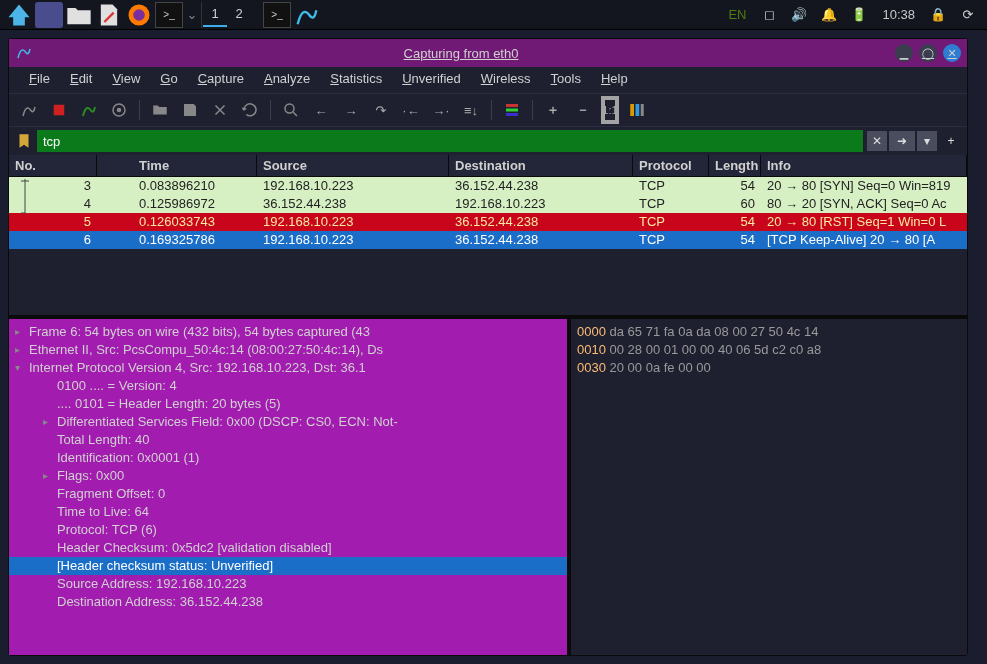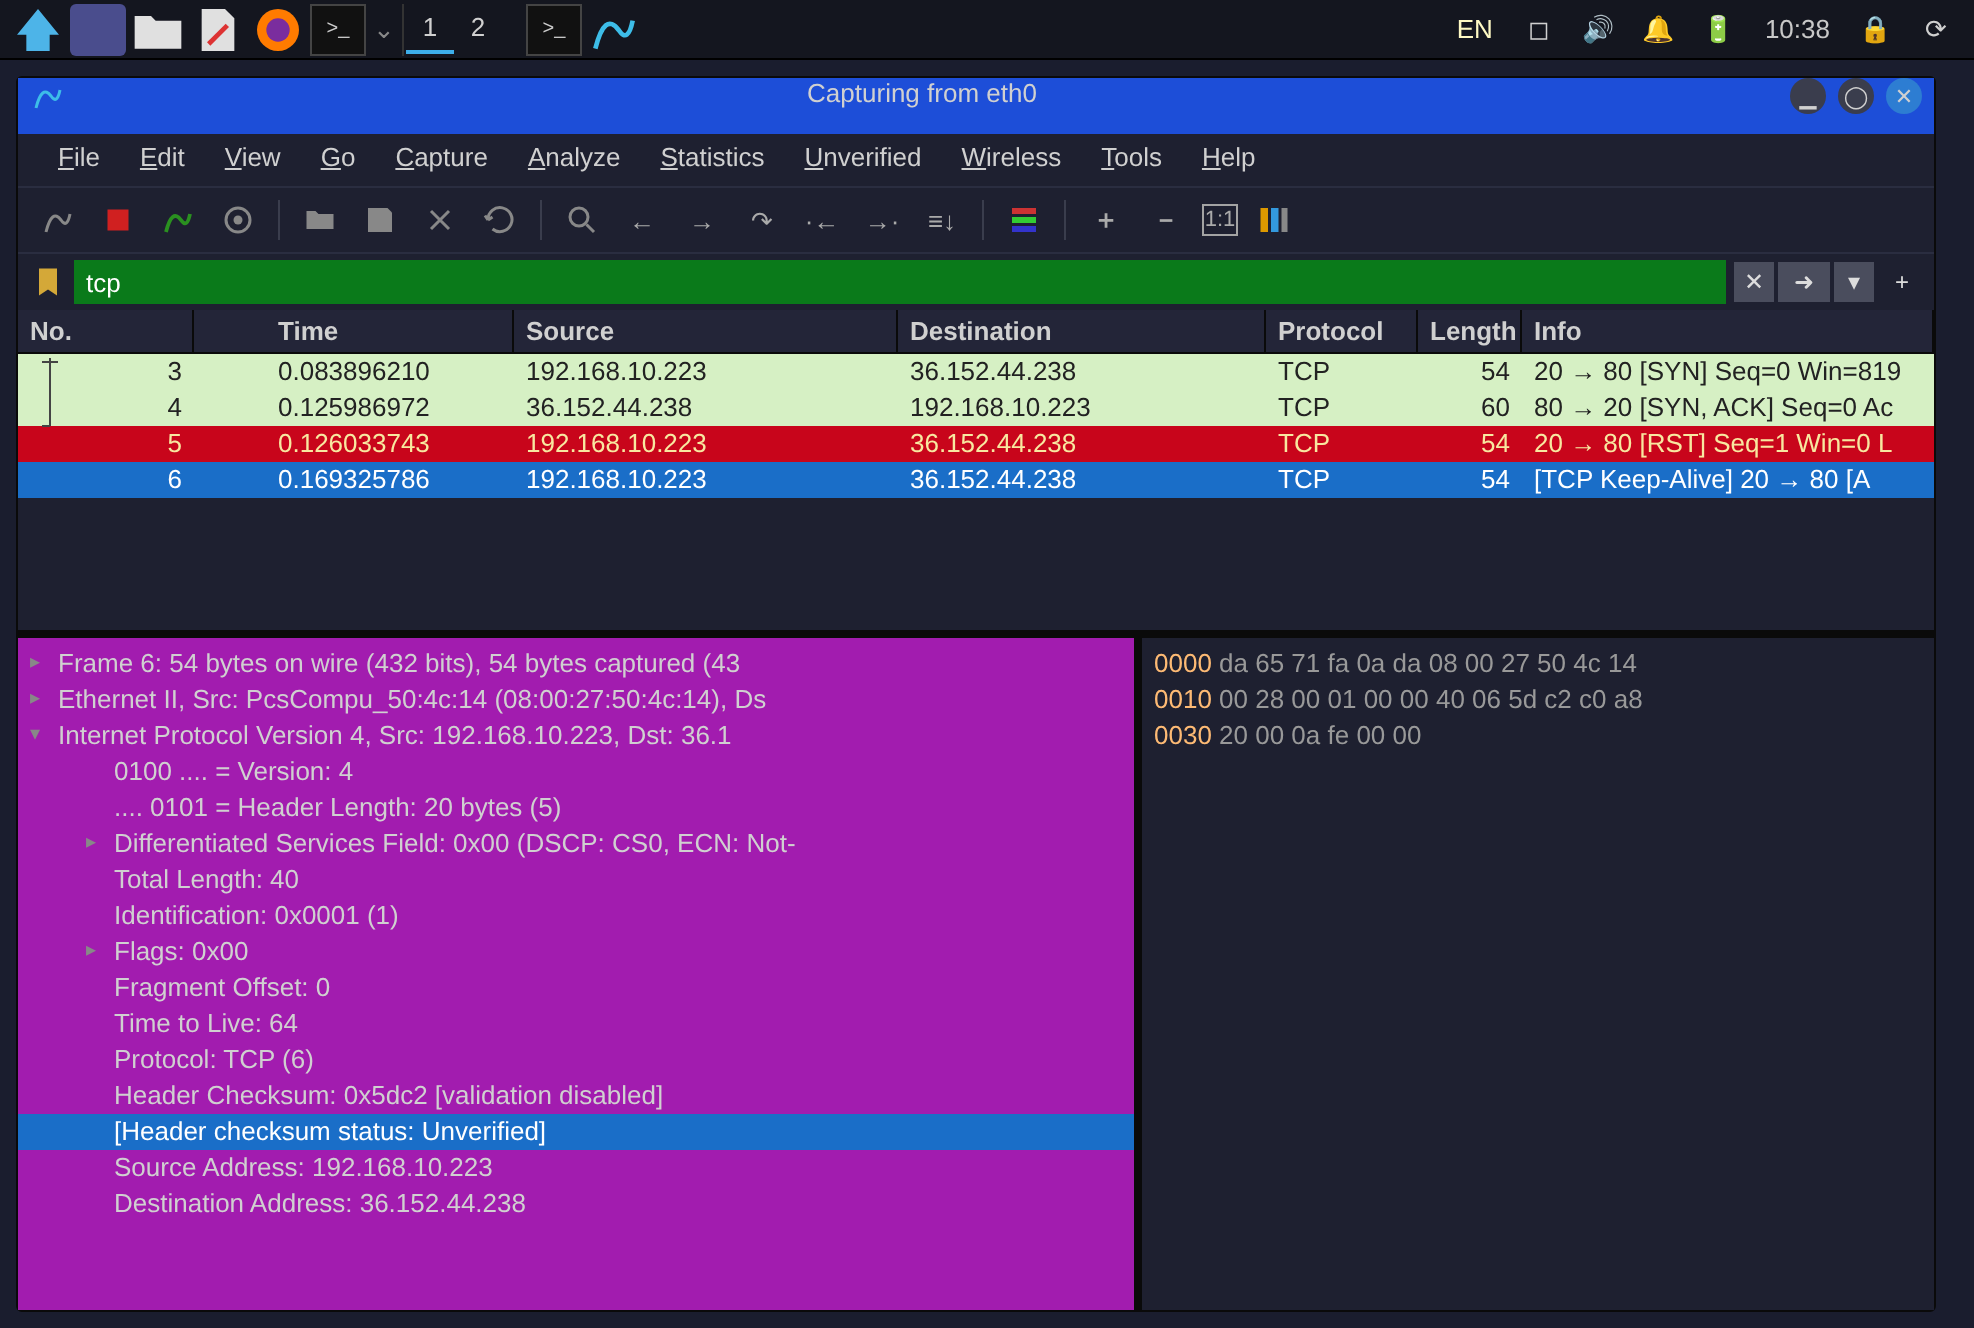--- a/index.html
+++ b/index.html
@@ -4,21 +4,21 @@
 <style>
 *{margin:0;padding:0;box-sizing:border-box;font-family:sans-serif;}
 body{width:987px;height:664px;background:#1a1d2e;color:#d0d0d0;font-size:13px;overflow:hidden;}
 .taskbar{height:30px;background:#14161f;display:flex;align-items:center;padding:0 4px;border-bottom:1px solid #000;}
 .taskbar .tb-item{width:28px;height:26px;display:flex;align-items:center;justify-content:center;margin:0 1px;cursor:pointer;}
 .taskbar .spacer{flex:1;}
 .taskbar .tb-text{padding:0 8px;color:#c8c8c8;}
 .taskbar .num{border-bottom:2px solid transparent;width:24px;text-align:center;padding:4px 0;}
 .taskbar .num.active{border-bottom:2px solid #3daee9;}
 .win{position:absolute;left:8px;top:38px;width:960px;height:618px;background:#1e2030;border:1px solid #0a0a0a;display:flex;flex-direction:column;border-radius:3px;}
-.titlebar{height:28px;background:#1d4ed8;display:flex;align-items:flex-start;padding:0 6px;}
+.titlebar{height:28px;background:#701a75;display:flex;align-items:center;padding:0 6px;text-decoration:underline;}
 .titlebar .title{flex:1;text-align:center;font-size:13px;color:#d0d0d0;}
 .titlebar .wbtn{width:18px;height:18px;border-radius:50%;margin-left:6px;display:flex;align-items:center;justify-content:center;font-size:11px;}
 .wbtn.min{background:#3a3d4d;}
 .wbtn.max{background:#3a3d4d;}
 .wbtn.close{background:#2d7dd2;}
 .menubar{height:26px;display:flex;padding:0 10px;gap:0;}
 .menubar .m{padding:4px 10px;cursor:pointer;text-decoration:underline;text-decoration-color:transparent;}
 .menubar .m::first-letter{text-decoration:underline;}
 .toolbar{height:34px;display:flex;align-items:center;padding:0 8px;gap:6px;border-top:1px solid #2a2d40;border-bottom:1px solid #2a2d40;}
 .tbtn{width:24px;height:24px;display:flex;align-items:center;justify-content:center;cursor:pointer;color:#aaa;}
@@ -100,21 +100,21 @@
   <div class="num">2</div>
   <div class="tb-item" style="background:#111;border:1px solid #444;margin-left:12px;">
       <span style="color:#ccc;font-size:10px;">&gt;_</span>
     </div>
   <div class="tb-item">
       <svg viewBox="0 0 24 24">
         <path d="M4 20 Q8 4 14 12 Q18 18 20 8" stroke="#3dbde8" stroke-width="2" fill="none"></path>
       </svg>
     </div>
   <div class="spacer"></div>
-  <div class="tb-text" style="color:#fef9c3;">EN</div>
+  <div class="tb-text" style="color:#4d7c0f;">EN</div>
   <div class="tb-item">◻</div>
   <div class="tb-item">🔊</div>
   <div class="tb-item">🔔</div>
   <div class="tb-item">🔋</div>
   <div class="tb-text">10:38</div>
   <div class="tb-item">🔒</div>
   <div class="tb-item">⟳</div>
 </div>
 
 <div class="win">
@@ -202,21 +202,21 @@
     <div class="tbtn">
         <svg viewBox="0 0 24 24">
           <rect x="4" y="4" width="16" height="4" fill="#c33"></rect>
           <rect x="4" y="10" width="16" height="4" fill="#3c3"></rect>
           <rect x="4" y="16" width="16" height="4" fill="#33c"></rect>
         </svg>
       </div>
     <div class="tsep"></div>
     <div class="tbtn" style="font-weight:bold;">＋</div>
     <div class="tbtn" style="font-weight:bold;">－</div>
-    <div class="tbtn" style="font-size:11px;border:1px solid #a3a3a3;width:18px;height:16px;">1:1</div>
+    <div class="tbtn" style="font-size:11px;border:4px solid #a3a3a3;width:18px;height:28px;">1:1</div>
     <div class="tbtn">
         <svg viewBox="0 0 24 24">
           <rect x="3" y="4" width="5" height="16" fill="#d90"></rect>
           <rect x="10" y="4" width="5" height="16" fill="#39d"></rect>
           <rect x="17" y="4" width="4" height="16" fill="#888"></rect>
         </svg>
       </div>
   </div>
 
   <div class="filterbar">

